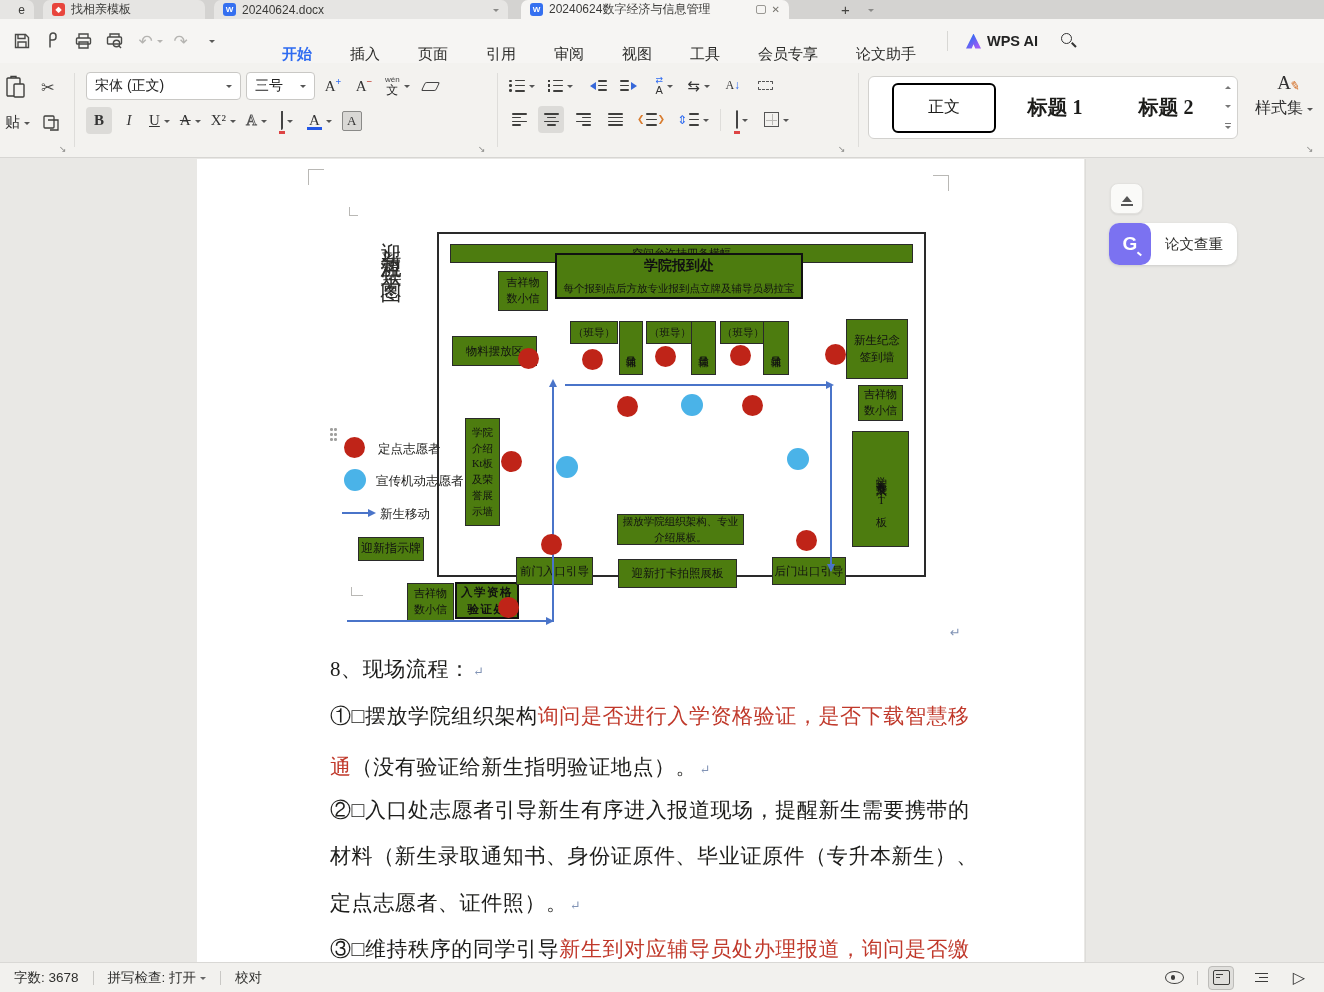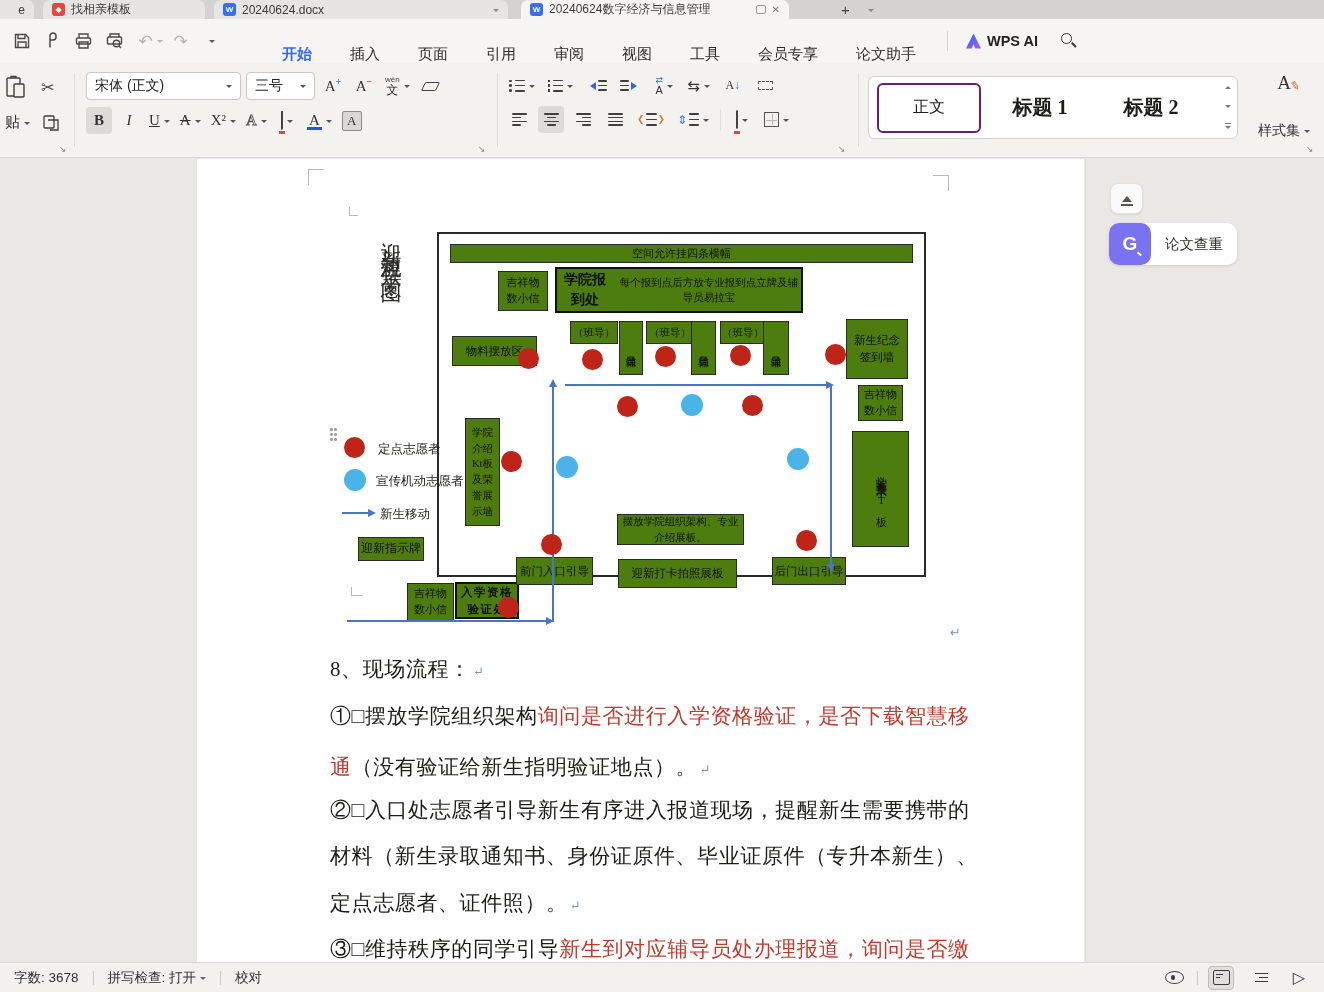--- a/index.html
+++ b/index.html
@@ -70,32 +70,32 @@
   .nib { width:12px; height:12px; border:1.4px solid #444; transform:rotate(45deg); border-radius:2px 0 4px 0; }
   .bordericon { width:15px; height:15px; border:1.2px solid #555; position:relative; }
   .bordericon::before { content:""; position:absolute; left:50%; top:1px; bottom:1px; width:1px; background:#b9b8b5; }
   .bordericon::after { content:""; position:absolute; top:50%; left:1px; right:1px; height:1px; background:#b9b8b5; }
   .brk { color:#d97c2e; font-size:9px; line-height:1; }
   .bluearrowchar { color:#2e6bf1; }
 
   
   .gallery { position:absolute; left:868px; top:13px; width:370px; height:63px; background:#fff; border:1px solid #d2d1ce; border-radius:6px; display:flex; align-items:center; }
   .gitem { display:flex; align-items:center; justify-content:center; font-family:"Liberation Serif","DejaVu Serif",serif; color:#1c1c1a; }
-  .gsel { width:104px; height:50px; margin-left:8px; border:2px solid #701a75; border-radius:6px; font-size:16px; }
+  .gsel { width:104px; height:50px; margin-left:23px; border:2px solid #000000; border-radius:6px; font-size:16px; }
   .gh { font-size:20px; font-weight:bold; }
   .garrows { position:absolute; right:6px; top:6px; bottom:6px; display:flex; flex-direction:column; justify-content:space-between; align-items:center; }
   .ga { width:0; height:0; border:3.5px solid transparent; }
   .ga.up { border-bottom-color:#777; }
   .ga.dn { border-top-color:#777; }
   .ga.mr { border-top-color:#777; position:relative; }
   .ga.mr::after { content:""; position:absolute; left:-3px; top:-6px; width:6px; height:1.4px; background:#777; }
   .styleset { position:absolute; left:1248px; top:9px; width:72px; display:flex; flex-direction:column; align-items:center; gap:4px; }
   .ssicon { font-family:"Liberation Serif",serif; font-size:19px; color:#333; position:relative; }
   .ssicon .pen { position:absolute; right:-9px; bottom:0; color:#d2691e; font-size:12px; transform:rotate(10deg); }
-  .sslabel { font-size:14px; color:#333; display:flex; align-items:center;margin-top:24px; }
+  .sslabel { font-size:16px; color:#333; display:flex; align-items:center; }
 
   
   .workspace { position:absolute; top:159px; left:0; right:0; bottom:30px; background:#e9e8e5; }
   .page { position:absolute; left:197px; top:0; width:887px; height:100%; background:#fff; }
   .cropmark { position:absolute; width:16px; height:16px; border:0 solid #b9b8b5; }
   .sidepanel { position:absolute; right:0; top:0; width:239px; height:100%; border-left:1px solid #dddcd9; }
   .ejectbtn { position:absolute; left:24px; top:24px; width:33px; height:31px; background:#fafaf8; border:1px solid #e2e1de; border-radius:8px; box-shadow:0 1px 2px rgba(0,0,0,.08); display:flex; flex-direction:column; align-items:center; justify-content:center; gap:2px; }
   .eject-tri { width:0; height:0; border:5px solid transparent; border-bottom:6px solid #555; }
   .eject-bar { width:12px; height:1.8px; background:#555; }
   .plagbtn { position:absolute; left:23px; top:64px; width:128px; height:42px; background:#fff; border-radius:10px; box-shadow:0 1px 3px rgba(0,0,0,.12); display:flex; align-items:center; }
@@ -511,21 +511,21 @@
       <div class="b" style="left:161px;top:378px;width:66px;height:24px;font-size:12px">迎新指示牌</div>
       <div class="b ml" style="left:210px;top:424px;width:47px;height:38px;font-size:11px">吉祥物
 数小信</div>
       <div class="b bb ml" style="left:258px;top:423px;width:64px;height:37px;font-size:11.5px;letter-spacing:1.5px">入学资格
 验证处</div>
 
       <div class="b" style="left:240px;top:73px;width:489px;height:345px;border-width:2px;background:transparent"></div>
       <div class="b" style="left:253px;top:85px;width:463px;height:19px;font-size:11px;border-width:1px">空间允许挂四条横幅</div>
       <div class="b ml" style="left:301px;top:112px;width:50px;height:40px;font-size:11px">吉祥物
 数小信</div>
-      <div class="b bb" style="left:358px;top:108px;width:248px;height:46px;gap:4px">
+      <div class="b bb" style="left:358px;top:94px;width:248px;height:46px;flex-direction:column;gap:4px">
         <div style="font-size:14px">学院报到处</div>
         <div style="font-size:10.5px;font-weight:normal">每个报到点后方放专业报到点立牌及辅导员易拉宝</div>
       </div>
 
       <div class="b" style="left:373px;top:162px;width:48px;height:23px;font-size:10.5px">（班导）</div>
       <div class="b vert" style="left:422px;top:162px;width:24px;height:54px;font-size:10.5px">辅导员</div>
       <div class="b" style="left:449px;top:162px;width:48px;height:23px;font-size:10.5px">（班导）</div>
       <div class="b vert" style="left:494px;top:162px;width:25px;height:54px;font-size:10.5px">辅导员</div>
       <div class="b" style="left:523px;top:162px;width:46px;height:23px;font-size:10.5px">（班导）</div>
       <div class="b vert" style="left:566px;top:162px;width:26px;height:54px;font-size:10.5px">辅导员</div>

